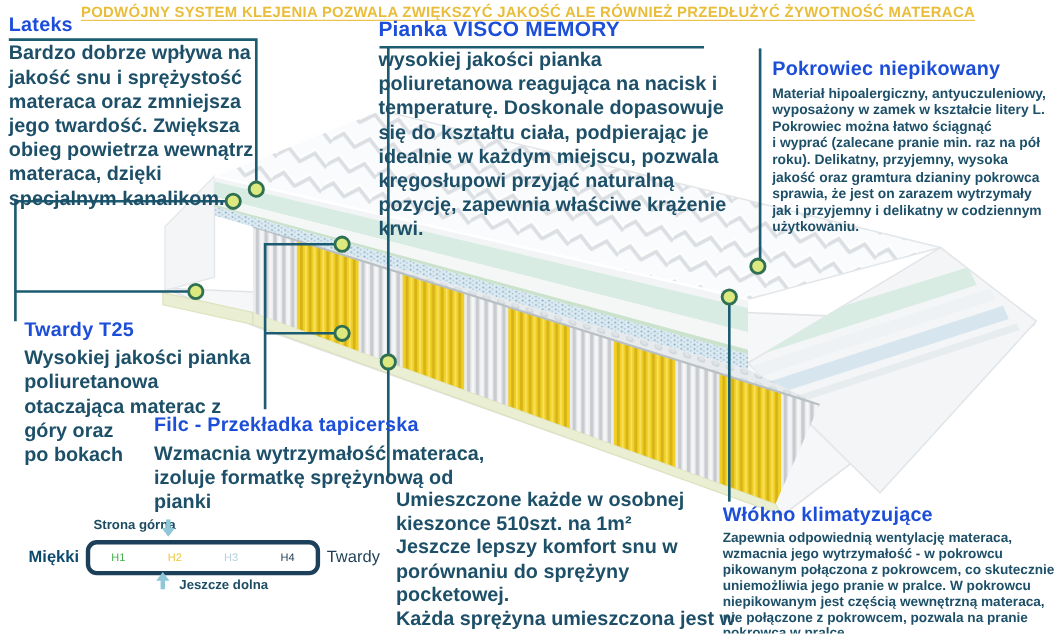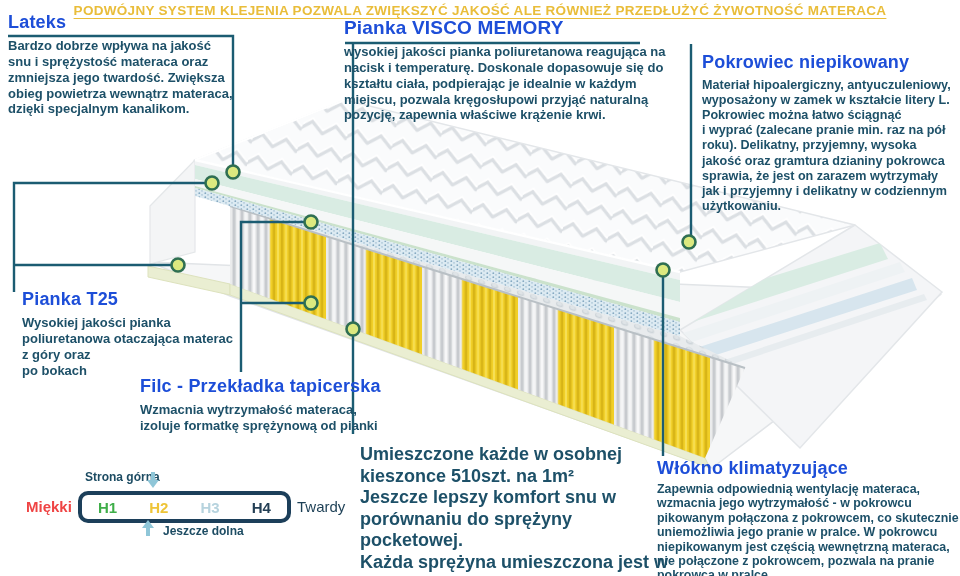--- a/index.html
+++ b/index.html
@@ -5,21 +5,21 @@
   html,body{margin:0;padding:0;}
   body{width:960px;height:576px;position:relative;background:#ffffff;overflow:hidden;
        font-family:"Liberation Sans","DejaVu Sans",sans-serif;}
   .stage{position:absolute;inset:0;width:876px;height:576px;}
   svg.scene{position:absolute;left:0;top:0;z-index:1;}
   .title{position:absolute;left:0;top:3px;width:960px;text-align:center;z-index:3;
          color:#e9bd3a;font-size:13.5px;font-weight:700;letter-spacing:.3px;
          text-decoration:underline;text-underline-offset:3px;}
   .feature{position:absolute;z-index:3;}
   .feature h3{margin:0;color:#1d4ed8;font-weight:700;font-size:18px;letter-spacing:.2px;}
-  .feature .body{margin-top:5px;color:#1d5068;font-weight:700;font-size:13px;line-height:1.22;
+  .feature .body{margin-top:5px;color:#1d5068;font-weight:700;font-size:18px;line-height:1.22;
                  white-space:pre-line;}
   .f-lateks{left:8px;top:12px;width:226px;}
   .f-visco{left:344px;top:17px;width:322px;}
   .f-visco h3{font-size:19px;}
   .f-pokrowiec{left:702px;top:52px;width:254px;}
   .f-pokrowiec .body{font-size:12.6px;line-height:1.2;}
   .f-t25{left:22px;top:289px;width:215px;}
   .f-filc{left:140px;top:376px;width:310px;}
   .f-sprezyny{left:360px;top:439px;width:315px;}
   .f-sprezyny .body{font-size:18px;line-height:1.2;}
@@ -29,22 +29,22 @@
   .scale{position:absolute;left:0;top:460px;width:420px;height:110px;z-index:3;}
   .scale .note{position:absolute;color:#1d4c63;font-weight:700;font-size:12px;}
   .note-top{left:85px;top:10px;}
   .note-bottom{left:163px;top:64px;}
   .arrow{position:absolute;width:14px;height:16px;}
   .arrow-down{left:146px;top:12px;}
   .arrow-up{left:141px;top:60px;}
   .scale-box{position:absolute;left:78px;top:31px;width:205px;height:24px;
              border:4px solid #1c3f5a;border-radius:10px;background:#ffffff;
              display:flex;align-items:center;justify-content:space-around;}
-  .scale-box .lvl{font-size:15px;font-weight:700;}
-  .soft{position:absolute;left:26px;top:38px;color:#ef4444;font-weight:700;font-size:15px;}
+  .scale-box .lvl{font-size:10px;font-weight:400;}
+  .soft{position:absolute;left:26px;top:38px;color:#0c4a6e;font-weight:700;font-size:15px;}
   .hard{position:absolute;left:297px;top:38px;color:#1c3f55;font-weight:400;font-size:15px;}
 </style>
 </head>
 <body>
 
 <div class="stage">
 
   <svg class="scene" width="960" height="576" viewBox="0 0 960 576" aria-hidden="true">
     <defs>
       <pattern id="quilt" width="46" height="23" patternUnits="userSpaceOnUse" patternTransform="rotate(12)">
@@ -148,21 +148,21 @@
     <div class="body">wysokiej jakości pianka poliuretanowa reagująca na nacisk i temperaturę. Doskonale dopasowuje się do kształtu ciała, podpierając je idealnie w każdym miejscu, pozwala kręgosłupowi przyjąć naturalną pozycję, zapewnia właściwe krążenie krwi.</div>
   </div>
 
   <div class="feature f-pokrowiec">
     <h3>Pokrowiec niepikowany</h3>
     <div class="body">Materiał hipoalergiczny, antyuczuleniowy, wyposażony w zamek w kształcie litery L. Pokrowiec można łatwo ściągnąć
 i wyprać (zalecane pranie min. raz na pół roku). Delikatny, przyjemny, wysoka jakość oraz gramtura dzianiny pokrowca sprawia, że jest on zarazem wytrzymały jak i przyjemny i delikatny w codziennym użytkowaniu.</div>
   </div>
 
   <div class="feature f-t25">
-    <h3>Pianka T25</h3>
+    <h3>Twardy T25</h3>
     <div class="body">Wysokiej jakości pianka poliuretanowa otaczająca materac z góry oraz
 po bokach</div>
   </div>
 
   <div class="feature f-filc">
     <h3>Filc - Przekładka tapicerska</h3>
     <div class="body">Wzmacnia wytrzymałość materaca,
 izoluje formatkę sprężynową od pianki</div>
   </div>
 

